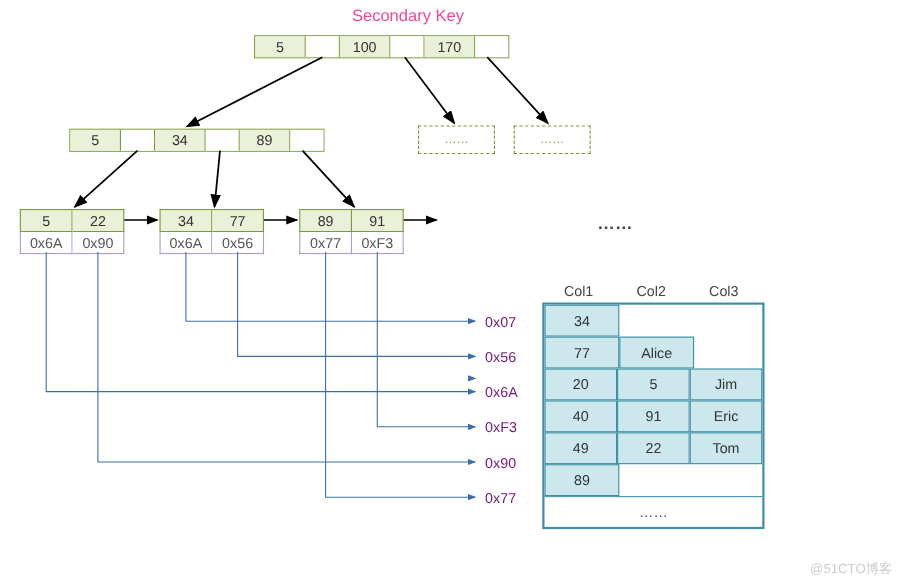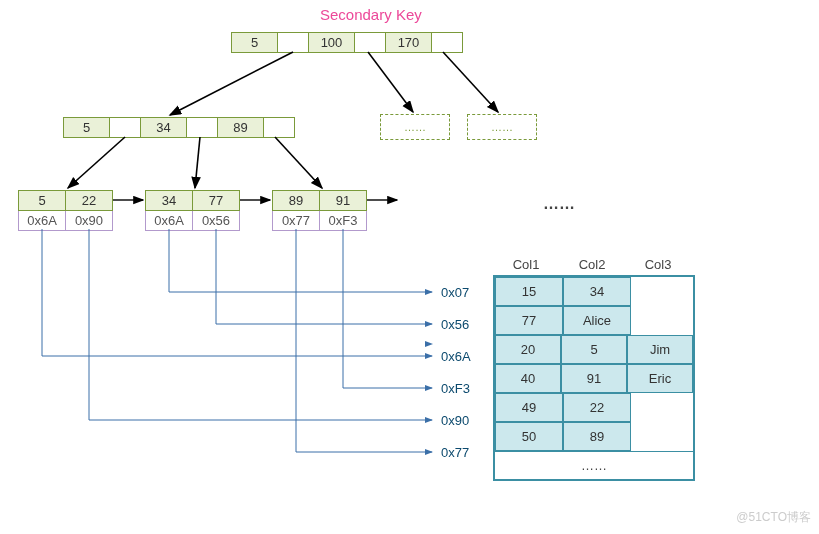--- a/index.html
+++ b/index.html
@@ -12,21 +12,21 @@
   .kcell{border:1px solid #7a9a3a;background:#eaf1d8;text-align:center;padding:2px 0}
   .pcell{border:1px solid #b299cc;border-top:none;background:#fff;text-align:center;padding:2px 0;color:#555}
   .dashed{position:absolute;border:1px dashed #7a9a3a;background:#fff;text-align:center;color:#7a9a3a;font-size:11px;padding:6px 0}
   .title{position:absolute;font-size:15px;color:#ec4899}
   .ellip{position:absolute;font-size:16px;font-weight:bold;color:#444}
   .table{position:absolute;border:2px solid #3b8fa3}
   .th{text-align:center;padding:4px 0;color:#444}
   .tr{display:flex}
   .td{border:1px solid #3b8fa3;background:#cce8ed;text-align:center;padding:6px 0}
   .tfoot{border-top:1px solid #3b8fa3;text-align:center;padding:6px 0;color:#444}
-  .addr{position:absolute;color:#0c4a6e;font-size:13px}
+  .addr{position:absolute;color:#701a75;font-size:13px}
   .watermark{position:absolute;right:8px;bottom:8px;color:#ccc;font-size:12px}
   svg{position:absolute;left:0;top:0;pointer-events:none}
 </style>
 </head>
 <body>
 
 <div class="title" style="left:320px;top:6px">Secondary Key</div>
 
 <div class="node" style="left:231px;top:32px">
   <div class="cell" style="width:45px">5</div>
@@ -91,43 +91,42 @@
 <div class="addr" style="left:441px;top:413px">0x90</div>
 <div class="addr" style="left:441px;top:445px">0x77</div>
 
 <div style="position:absolute;left:493px;top:253px;display:flex">
   <div class="th" style="width:66px">Col1</div>
   <div class="th" style="width:66px">Col2</div>
   <div class="th" style="width:66px">Col3</div>
 </div>
 <div class="table" style="left:493px;top:275px;width:198px">
   <div class="tr">
-    <div class="td" style="width:66px">15</div>
     <div class="td" style="width:66px">34</div>
   </div>
   <div class="tr">
     <div class="td" style="width:66px">77</div>
     <div class="td" style="width:66px">Alice</div>
   </div>
   <div class="tr">
     <div class="td" style="width:66px">20</div>
     <div class="td" style="width:66px">5</div>
     <div class="td" style="width:66px">Jim</div>
   </div>
   <div class="tr">
     <div class="td" style="width:66px">40</div>
     <div class="td" style="width:66px">91</div>
     <div class="td" style="width:66px">Eric</div>
   </div>
   <div class="tr">
     <div class="td" style="width:66px">49</div>
     <div class="td" style="width:66px">22</div>
+    <div class="td" style="width:66px">Tom</div>
   </div>
   <div class="tr">
-    <div class="td" style="width:66px">50</div>
     <div class="td" style="width:66px">89</div>
   </div>
   <div class="tfoot">……</div>
 </div>
 
 <div class="watermark">@51CTO博客</div>
 
 <svg width="819" height="534">
   <defs>
     <marker id="ah" markerWidth="8" markerHeight="8" refX="7" refY="3" orient="auto">

